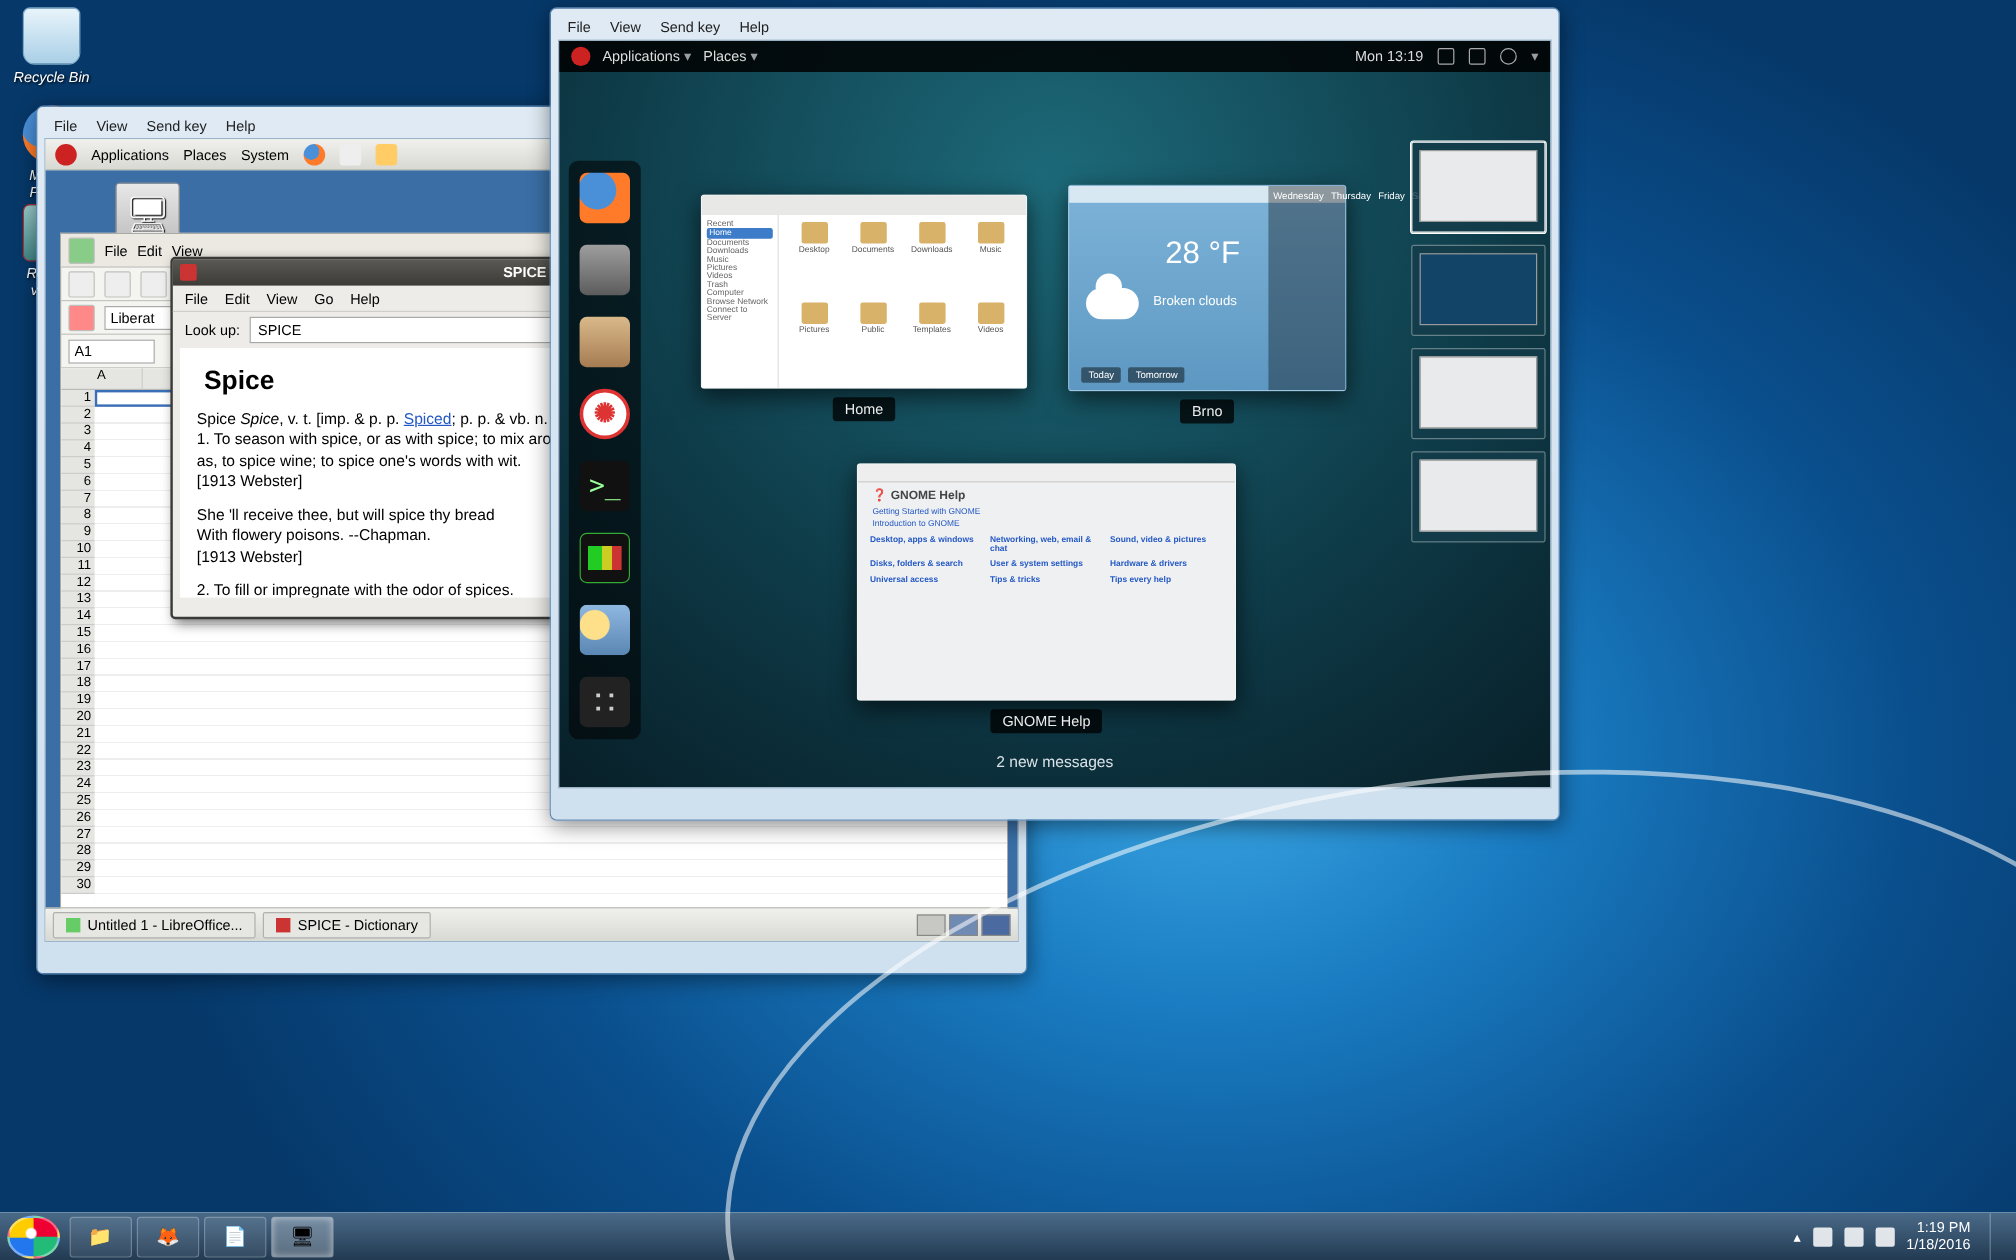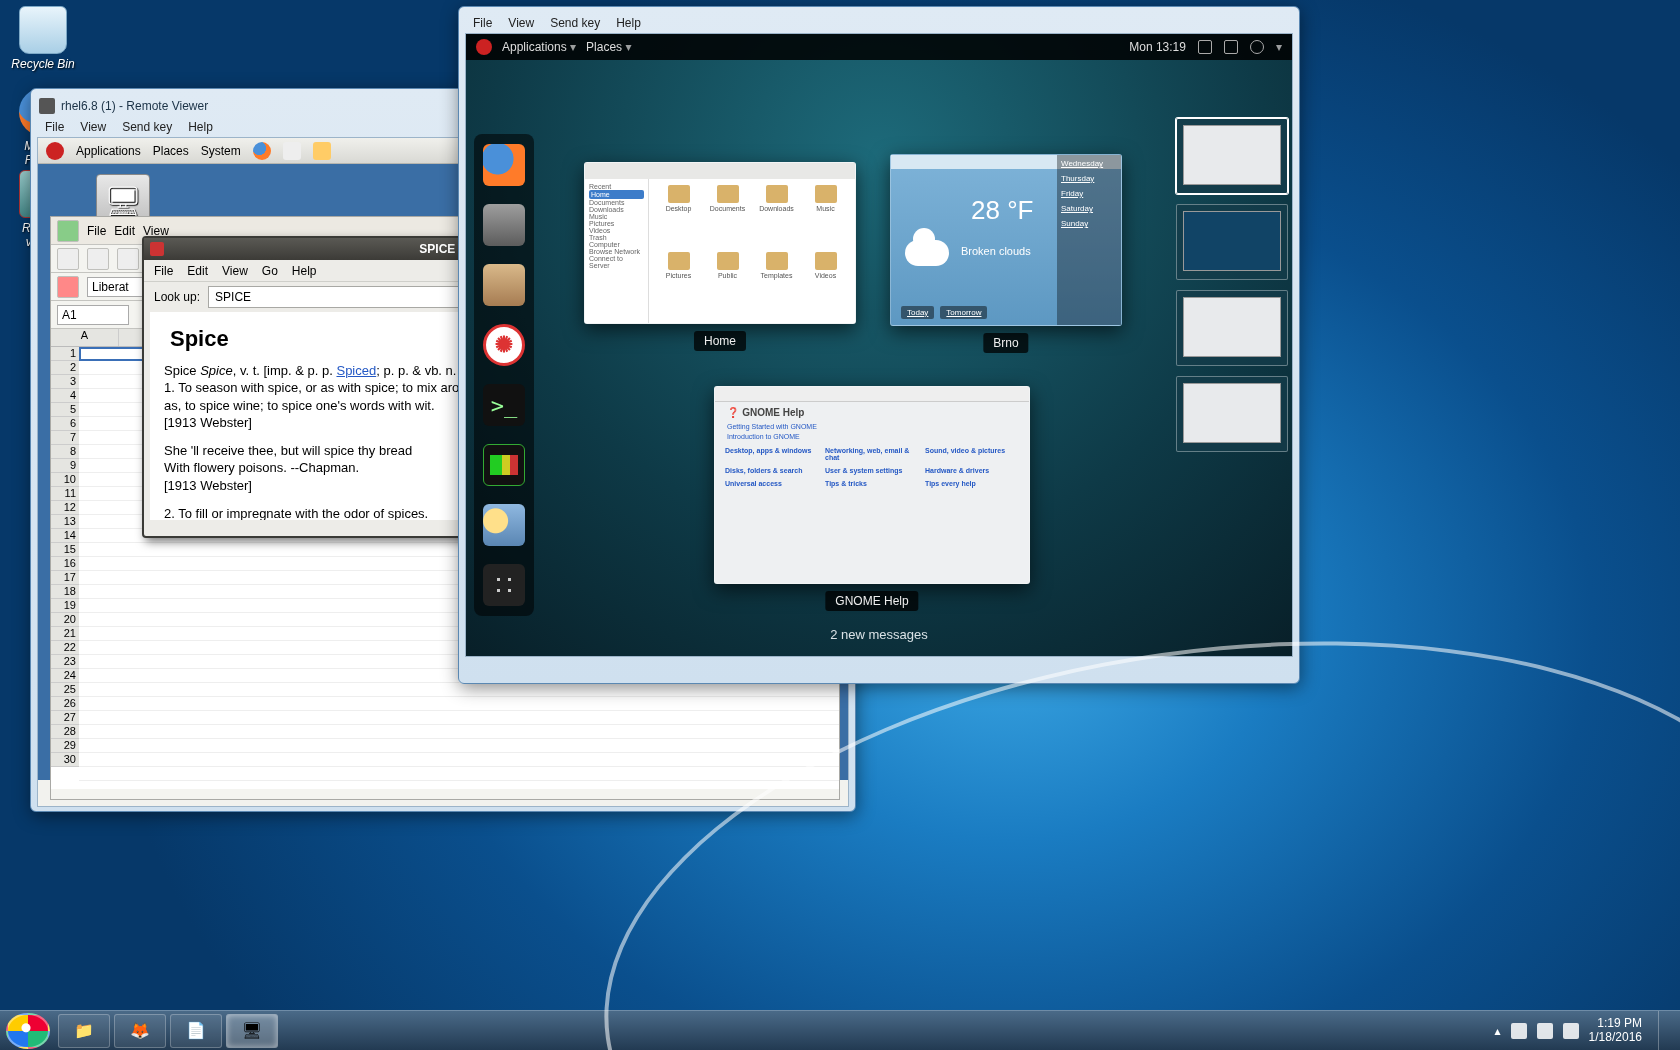--- a/index.html
+++ b/index.html
@@ -165,23 +165,23 @@
 .files-th .fmmain{position:absolute;left:64px;right:0;top:16px;bottom:0;background:#fff;display:grid;grid-template-columns:repeat(4,1fr);gap:2px;padding:6px;}
 .files-th .fmmain div{font-size:7px;text-align:center;color:#555;}
 .files-th .fmmain div::before{content:"";display:block;width:22px;height:18px;margin:0 auto 2px;background:#d9b26a;border-radius:2px;}
 .files-th::before{content:"";position:absolute;inset:0 0 auto 0;height:16px;background:#e8e8e6;border-bottom:1px solid #ccc;}
 
 
 .weather-th .big{position:absolute;left:14px;top:50px;color:#fff;font-size:26px;}
 .weather-th .desc{position:absolute;left:70px;top:90px;color:#fff;font-size:11px;}
 .weather-th .cloud{position:absolute;left:14px;top:85px;width:44px;height:26px;background:#fff;border-radius:16px;}
 .weather-th .cloud::before{content:"";position:absolute;left:8px;top:-12px;width:22px;height:22px;background:#fff;border-radius:50%;}
-.weather-th .side{position:absolute;right:0;top:0;bottom:0;width:64px;background:rgba(0,0,0,.35);color:#fff;font-size:8px;padding:4px;display:flex;flex-direction:column;gap:6px;text-decoration:underline;}
+.weather-th .side{position:absolute;right:0;top:0;bottom:0;width:64px;background:rgba(0,0,0,.35);color:#fff;font-size:8px;padding:4px;display:flex;flex-direction:row;gap:6px;}
 .weather-th .btm{position:absolute;left:10px;bottom:6px;display:flex;gap:6px;}
-.weather-th .btm span{background:rgba(0,0,0,.45);color:#fff;font-size:8px;padding:2px 6px;border-radius:2px;text-decoration:underline;}
+.weather-th .btm span{background:rgba(0,0,0,.45);color:#fff;font-size:8px;padding:2px 6px;border-radius:2px;}
 .weather-th .tbar{position:absolute;inset:0 0 auto 0;height:14px;background:rgba(255,255,255,.7);}
 
 
 .help-th{font-size:7px;color:#333;}
 .help-th::before{content:"";position:absolute;inset:0 0 auto 0;height:14px;background:#eee;border-bottom:1px solid #ccc;}
 .help-th .ht{position:absolute;left:12px;top:20px;font-weight:bold;color:#444;font-size:10px;}
 .help-th .hcols{position:absolute;left:10px;right:10px;top:60px;display:grid;grid-template-columns:repeat(3,1fr);gap:6px;}
 .help-th .hcols b{color:#2458c4;display:block;}
 .help-th .hline{position:absolute;left:12px;color:#2458c4;}
 
@@ -198,29 +198,20 @@
   <div class="dicon shortcut" style="left:8px;top:88px">
     <div class="glyph" style="background:radial-gradient(circle at 35% 35%,#4a90d9 0 40%,#ff7b29 42% 100%);border-radius:50%;border:none"></div>
     <span>Mozilla Firefox</span>
   </div>
   <div class="dicon shortcut" style="left:8px;top:170px">
     <div class="glyph" style="background:linear-gradient(#9cc,#488)"></div>
     <span>Remote viewer</span>
   </div>
 
   <div id="rhel68" class="win">
-    <div class="titlebar">
-      <div class="ticon"></div>
-      <span>rhel6.8 (1) - Remote Viewer</span>
-      <div class="winbtns">
-        <div class="wbtn">─</div>
-        <div class="wbtn">□</div>
-        <div class="wbtn close">✕</div>
-      </div>
-    </div>
     <div class="menubar">
       <span>File</span>
       <span>View</span>
       <span>Send key</span>
       <span>Help</span>
     </div>
     <div class="body">
 
       <div class="gnome2-panel">
         <div class="picon" style="background:#c22;border-radius:50%"></div>
@@ -334,20 +325,35 @@
             <p>1. To season with spice, or as with spice; to mix aromatic or pungent substances with; to flavor; to season; as, to spice wine; to spice one's words with wit.</p>
             <p>[1913 Webster]</p>
             <p style="white-space:pre-line;margin-top:10px">She 'll receive thee, but will spice thy bread
 With flowery poisons. --Chapman.</p>
             <p>[1913 Webster]</p>
             <p style="margin-top:10px">2. To fill or impregnate with the odor of spices.</p>
           </div>
         </div>
       </div>
 
+      <div class="gnome2-bottom">
+        <div class="taskbtn">
+          <span style="width:12px;height:12px;background:#6c6;display:inline-block"></span>
+          <span>Untitled 1 - LibreOffice...</span>
+        </div>
+        <div class="taskbtn">
+          <span style="width:12px;height:12px;background:#c33;display:inline-block"></span>
+          <span>SPICE - Dictionary</span>
+        </div>
+        <div class="wsw">
+          <div class="ws"></div>
+          <div class="ws active"></div>
+          <div class="ws" style="background:#4a6aa0;width:24px"></div>
+        </div>
+      </div>
     </div>
   </div>
 
   <div id="rhel73" class="win">
     <div class="menubar">
       <span>File</span>
       <span>View</span>
       <span>Send key</span>
       <span>Help</span>
     </div>

